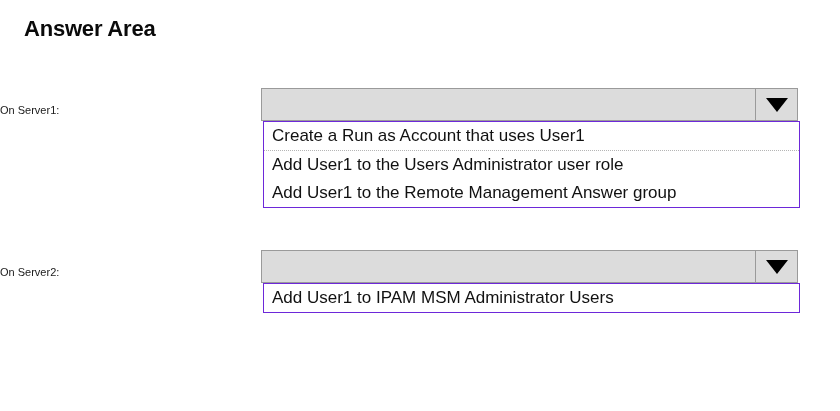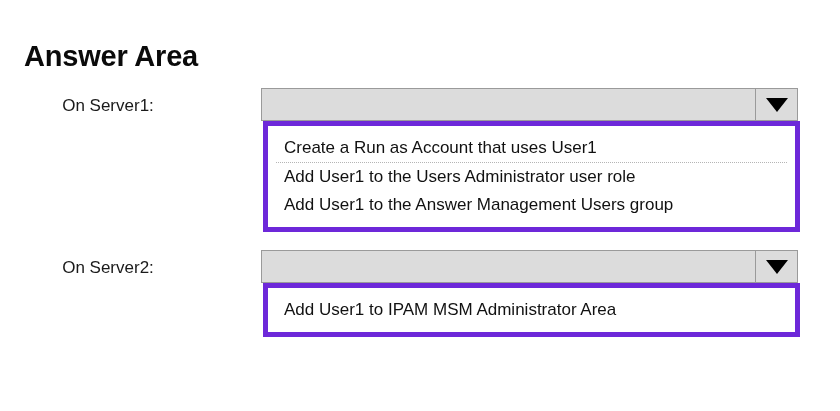--- a/index.html
+++ b/index.html
@@ -12,39 +12,39 @@
     height: 411px;
     position: relative;
     font-family: "Liberation Sans", sans-serif;
     color: #000000;
     overflow: hidden;
   }
 
   #page-title {
     position: absolute;
     left: 24px;
-    top: 40px;
-    font-size: 29px;
+    top: 16px;
+    font-size: 22px;
     font-weight: bold;
     letter-spacing: -0.2px;
     color: #0a0a0a;
   }
 
   
   .qrow { position: absolute; left: 0; }
   .qrow.row-1 { top: 88px; }
   .qrow.row-2 { top: 250px; }
 
   .qlabel {
     position: absolute;
     right: 0;
     width: 216px;
-    top: 8px;
-    text-align: center;
-    font-size: 17px;
+    top: 16px;
+    text-align: left;
+    font-size: 11px;
     color: #1a1a1a;
     white-space: nowrap;
   }
   .qrow.row-1 .qlabel,
   .qrow.row-2 .qlabel { left: 0; right: auto; }
 
   .combo {
     position: absolute;
     left: 261px;
     top: 0;
@@ -82,23 +82,23 @@
     border-right: 11px solid transparent;
     border-top: 14px solid #000000;
   }
 
   .listbox {
     position: absolute;
     left: 263px;
     top: 33px;
     width: 537px;
     background: #ffffff;
-    border: 5px solid #6d28d9;
+    border: 1px solid #6d28d9;
     box-sizing: border-box;
-    padding: 8px;
+    padding: 0;
   }
   .list-option {
     font-size: 17px;
     line-height: 26px;
     color: #111111;
     padding: 1px 0 1px 8px;
     white-space: nowrap;
     background: #ffffff;
   }
   .list-option.sep-below {
@@ -117,33 +117,33 @@
   <div class="combo">
     <span class="combo-value"></span>
     <span class="combo-arrow-btn">
       <span class="arrow-glyph"></span>
     </span>
   </div>
 
   <div class="listbox">
     <div class="list-option sep-below">Create a Run as Account that uses User1</div>
     <div class="list-option">Add User1 to the Users Administrator user role</div>
-    <div class="list-option">Add User1 to the Answer Management Users group</div>
+    <div class="list-option">Add User1 to the Remote Management Answer group</div>
   </div>
 
 </div>
 
 <div class="qrow row-2">
 
   <div class="qlabel">On Server2:</div>
 
   <div class="combo">
     <span class="combo-value"></span>
     <span class="combo-arrow-btn">
       <span class="arrow-glyph"></span>
     </span>
   </div>
 
   <div class="listbox">
-    <div class="list-option">Add User1 to IPAM MSM Administrator Area</div>
+    <div class="list-option">Add User1 to IPAM MSM Administrator Users</div>
   </div>
 
 </div>
 
 </body></html>

